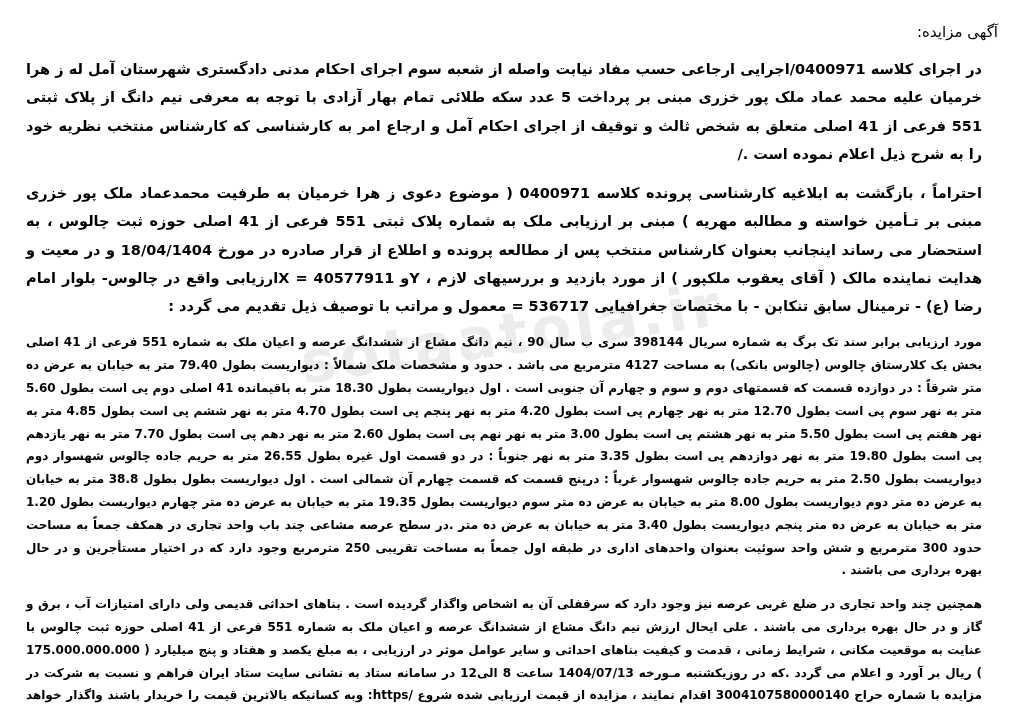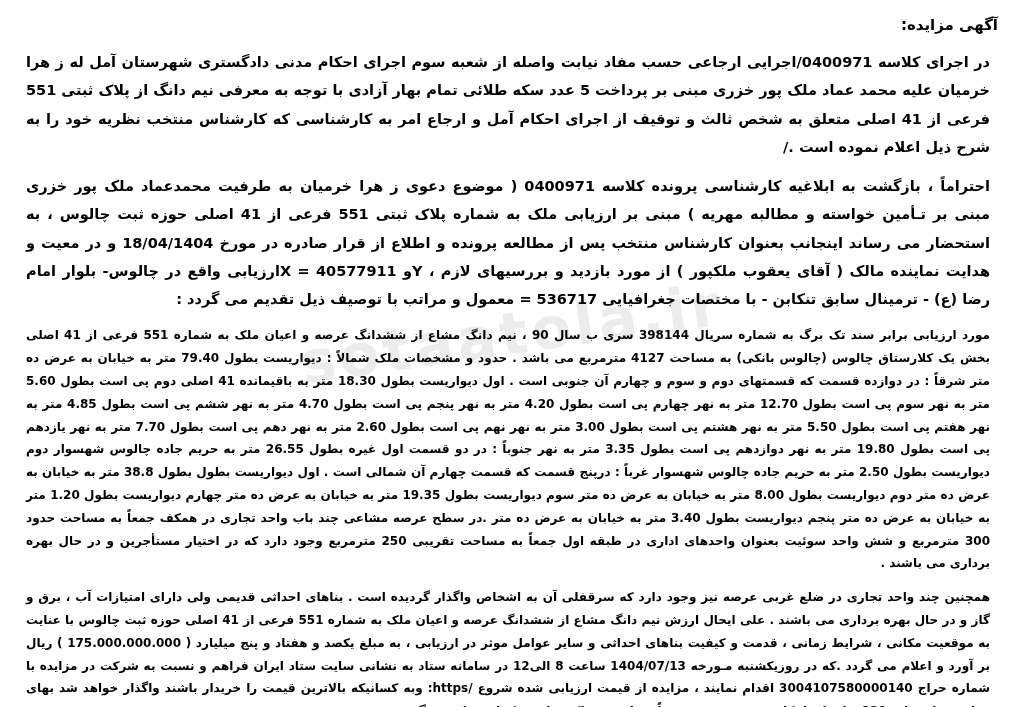--- a/index.html
+++ b/index.html
@@ -37,31 +37,31 @@
     user-select: none;
     z-index: 0;
     white-space: nowrap;
   }
   .content {
     position: relative;
     z-index: 1;
   }
   .doc-title {
     font-size: 15px;
-    font-weight: bold;
+    font-weight: normal;
     text-align: right;
-    margin: 5px 0 12px 0;
+    margin: 12px 0 12px 0;
     line-height: 1.4;
   }
   p.para {
     font-size: 14.5px;
     line-height: 1.95;
     text-align: justify;
     text-justify: inter-word;
-    margin: 0 8px 11px 0;
+    margin: 0 16px 11px 0;
     font-weight: bold;
   }
   p.para.small {
     font-size: 12px;
     line-height: 1.9;
   }
   p.para.tight {
     margin-bottom: 8px;
   }
 </style>

